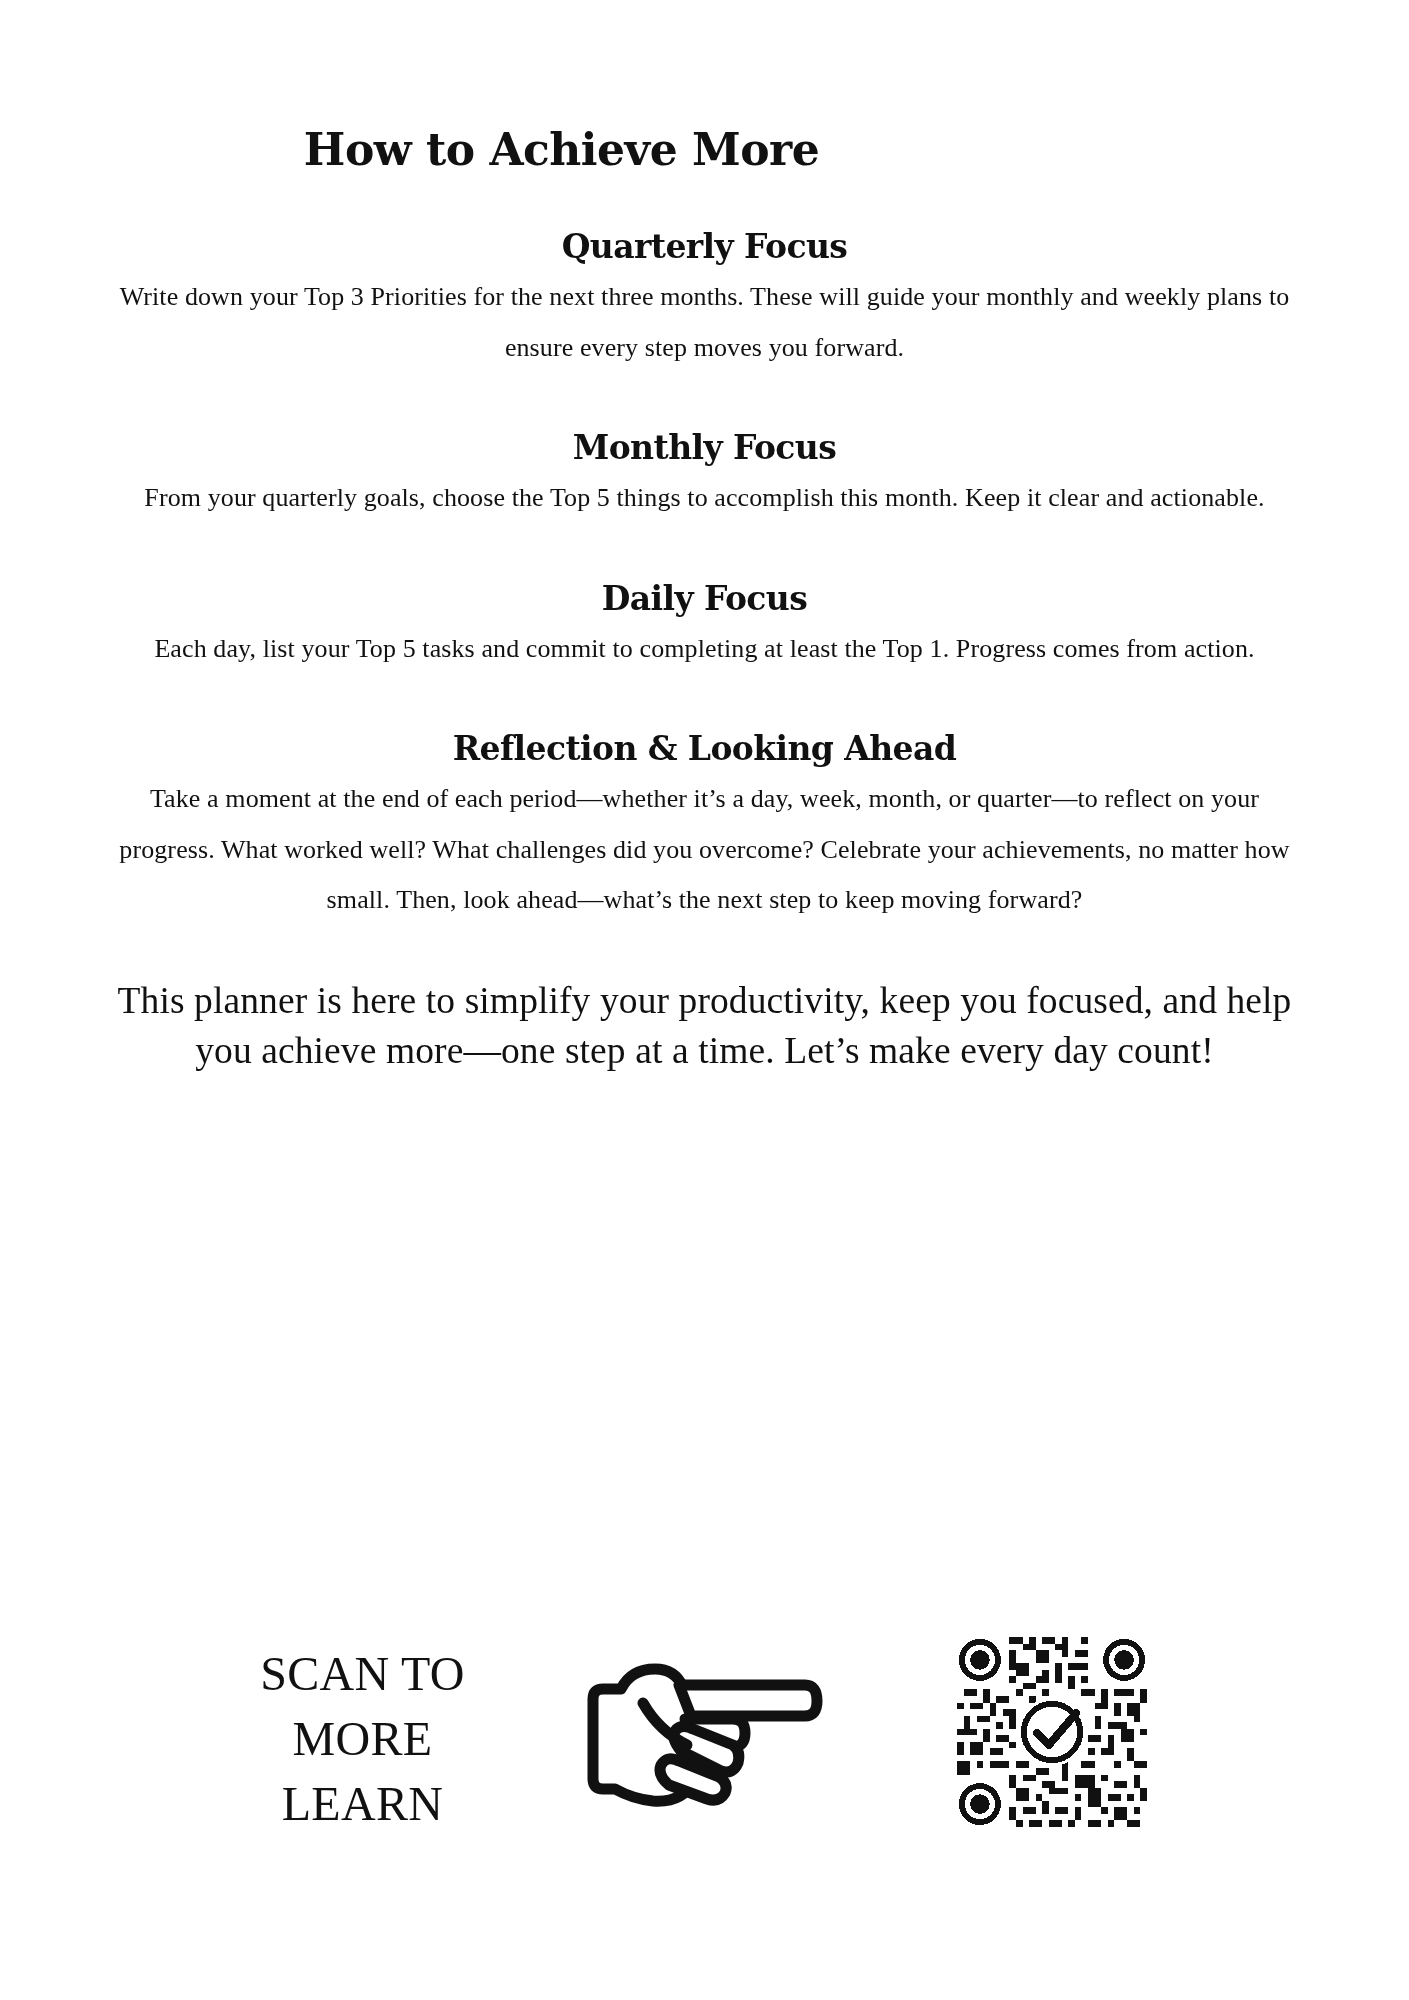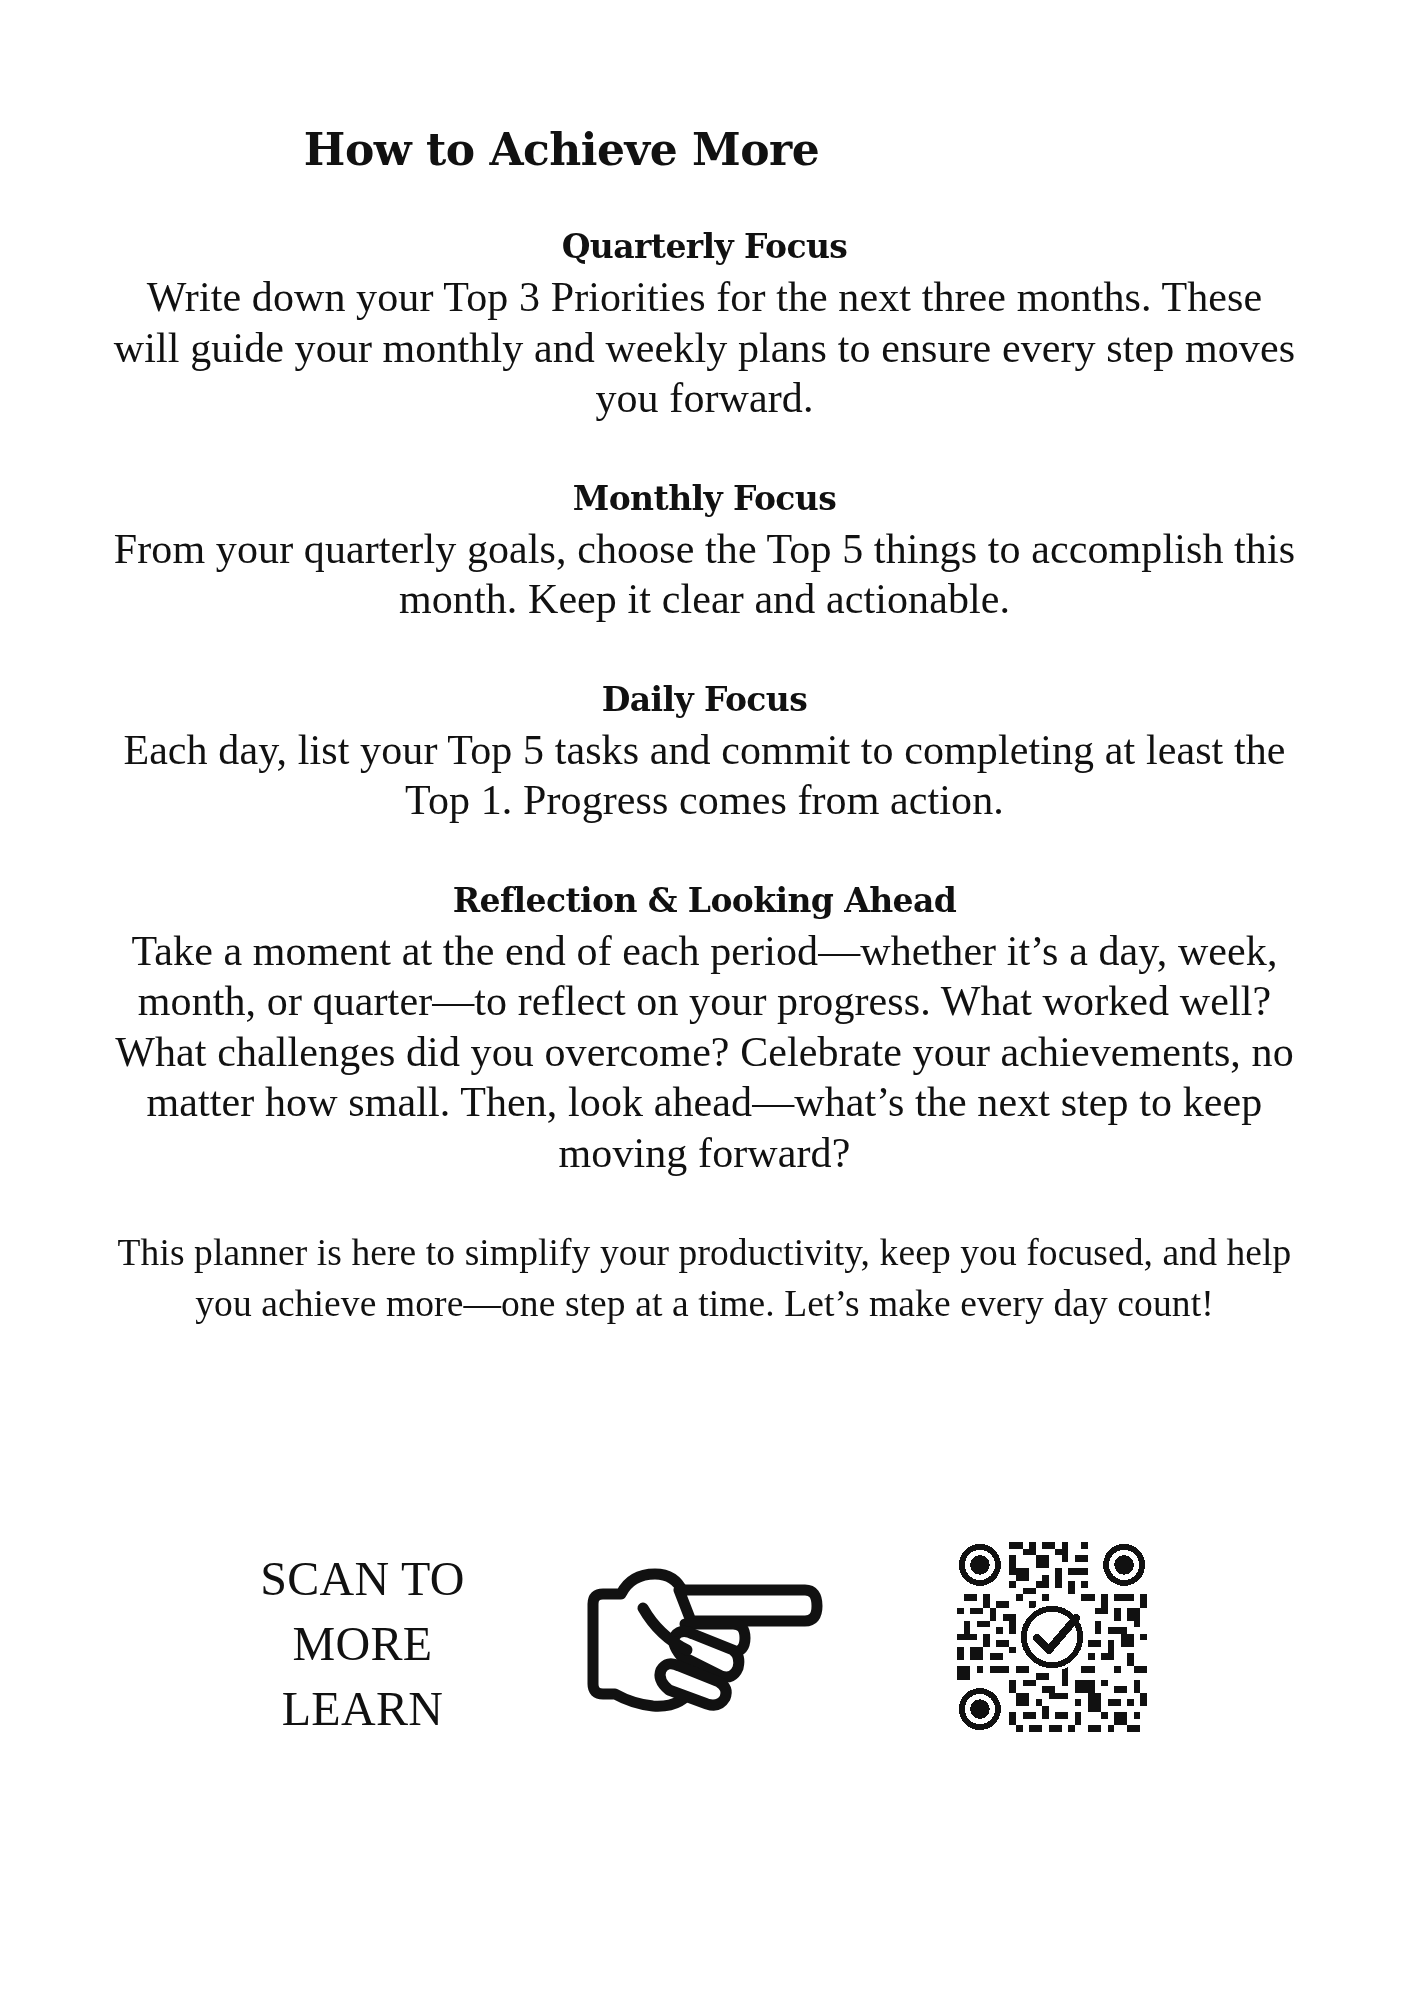--- a/index.html
+++ b/index.html
@@ -49,36 +49,36 @@
     .section-heading {
       font-family: "DejaVu Serif", serif;
       font-weight: bold;
       font-size: 33px;
       line-height: 50px;
       letter-spacing: -0.6px;
       margin: 0;
     }
     .section-body {
       font-family: "Liberation Serif", "DejaVu Serif", serif;
-      font-size: 42px;
+      font-size: 26px;
       line-height: 50.5px;
       margin: 0;
       letter-spacing: 0.1px;
     }
     .closing {
       font-family: "Liberation Serif", "DejaVu Serif", serif;
       font-size: 37.5px;
       line-height: 50.5px;
       margin: 0;
       letter-spacing: 0.1px;
     }
     .cta-row {
       position: absolute;
       left: 0;
-      top: 1538px;
+      top: 1633px;
       width: 1251px;
       height: 210px;
     }
     .cta-text {
       position: absolute;
       left: 230px;
       top: 8px;
       width: 265px;
       text-align: center;
       font-family: "Liberation Serif", "DejaVu Serif", serif;

